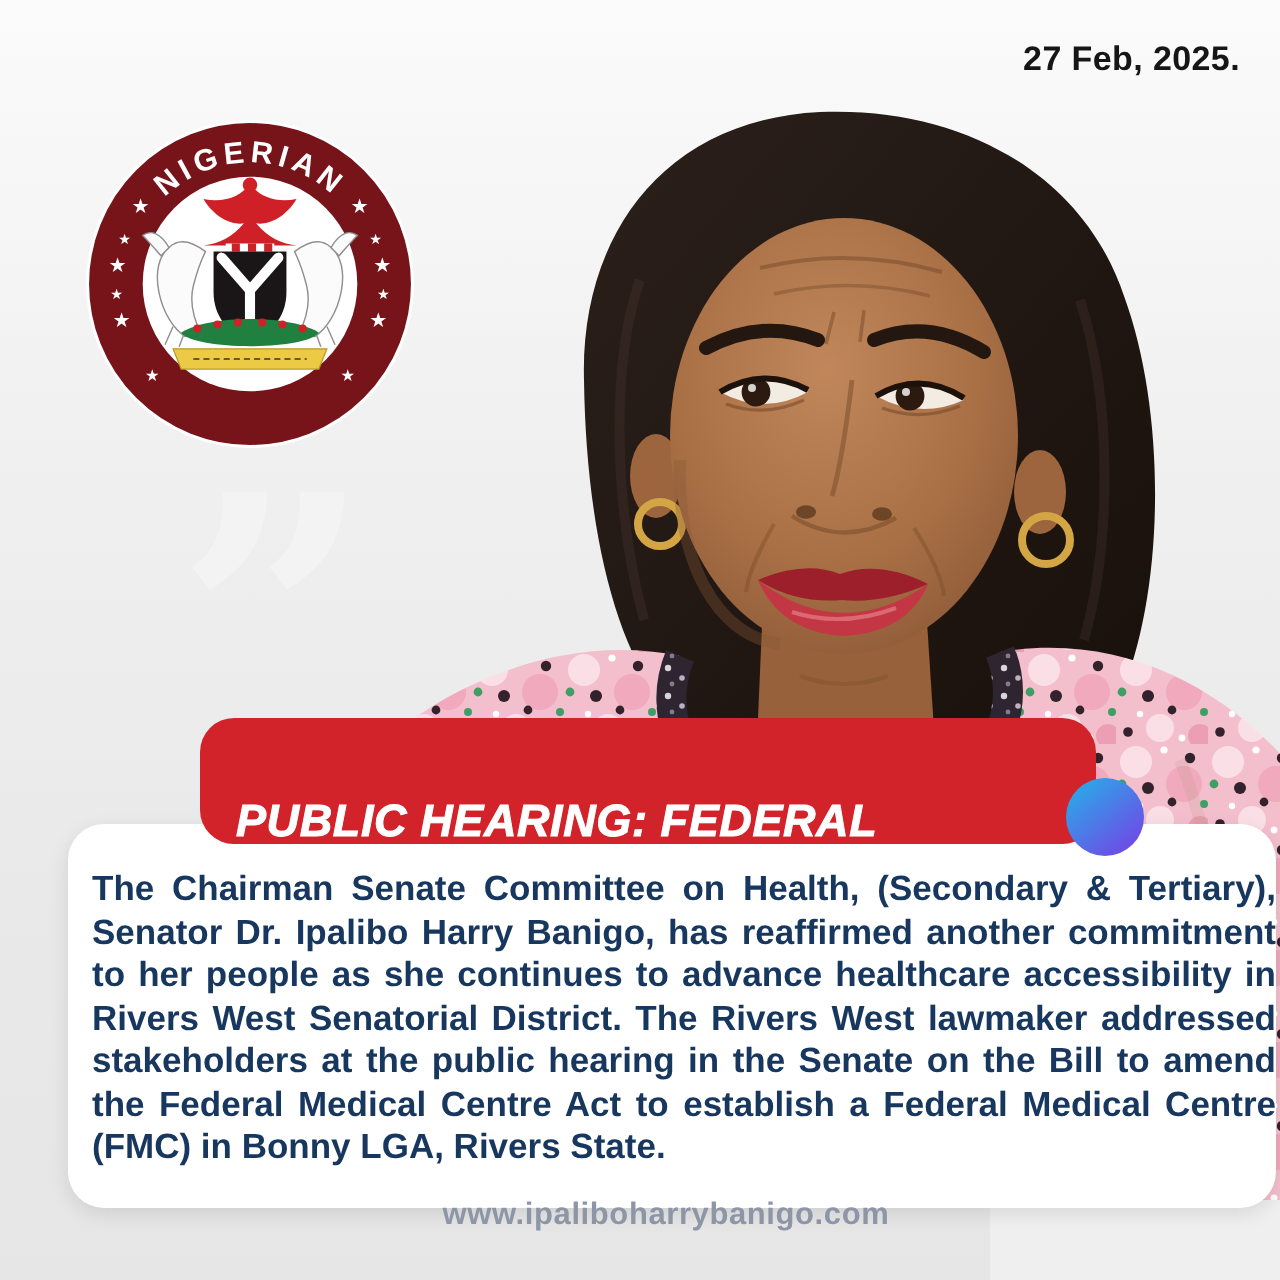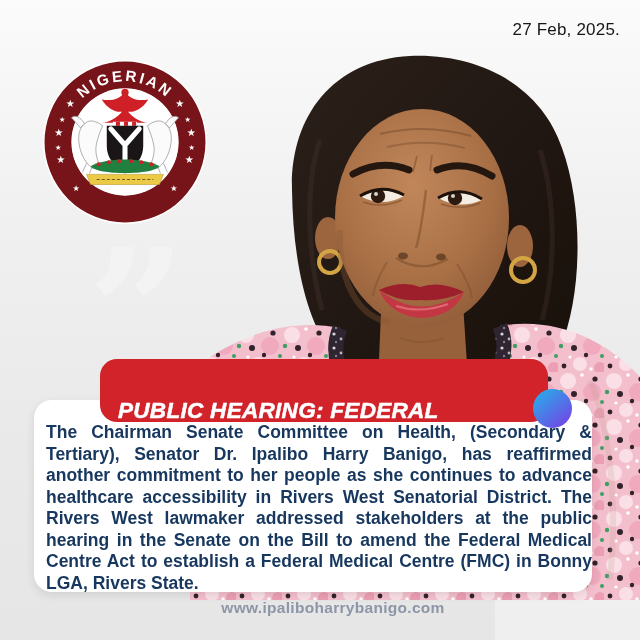--- a/index.html
+++ b/index.html
@@ -3,21 +3,21 @@
 <meta charset="utf-8">
 <style>
   html,body{margin:0;padding:0;}
   .canvas{
     position:relative;width:640px;height:640px;overflow:hidden;
     background:linear-gradient(180deg,#fbfbfb 0%,#f0f0f0 35%,#e9e9e9 70%,#e6e6e6 100%);
     font-family:"Liberation Sans",sans-serif;
   }
   .date{
     position:absolute;top:20px;right:20px;z-index:6;
-    font-size:17px;font-weight:normal;color:#161616;letter-spacing:.2px;
+    font-size:17px;font-weight:bold;color:#161616;letter-spacing:.2px;
   }
   .logo{position:absolute;left:42px;top:59px;width:166px;height:166px;z-index:2;}
   .quote{
     position:absolute;left:88px;top:226px;z-index:1;
     font-family:"DejaVu Serif",serif;font-weight:bold;
     font-size:170px;line-height:1;color:#f3f3f3;user-select:none;
   }
   .portrait{position:absolute;left:190px;top:50px;width:450px;height:550px;z-index:1;}
   .banner{
     position:absolute;left:100px;top:359px;width:448px;height:63px;z-index:4;
@@ -28,21 +28,21 @@
   .banner .bline{
     color:#ffffff;font-style:italic;font-weight:bold;font-size:22.5px;
     line-height:23px;letter-spacing:.3px;white-space:nowrap;
     -webkit-text-stroke:.5px #ffffff;
   }
   .blue-dot{
     position:absolute;left:533px;top:389px;width:39px;height:39px;border-radius:50%;z-index:5;
     background:linear-gradient(140deg,var(--accent-blue,#2fa3e8) 15%,var(--accent-purple,#6d4de6) 85%);
   }
   .article-box{
-    position:absolute;left:34px;top:400px;width:558px;height:192px;z-index:3;
+    position:absolute;left:34px;top:412px;width:604px;height:192px;z-index:3;
     background:#ffffff;border-radius:18px;box-shadow:0 3px 10px rgba(0,0,0,.10);
     box-sizing:border-box;padding:22px 0 0 12px;overflow:hidden;
   }
   .article-box p{
     margin:0;text-align:justify;
     font-size:17.5px;font-weight:bold;line-height:21.5px;
     color:var(--body-navy,#17375e);
   }
   .website{
     position:absolute;left:13px;top:599px;width:640px;z-index:6;text-align:center;

